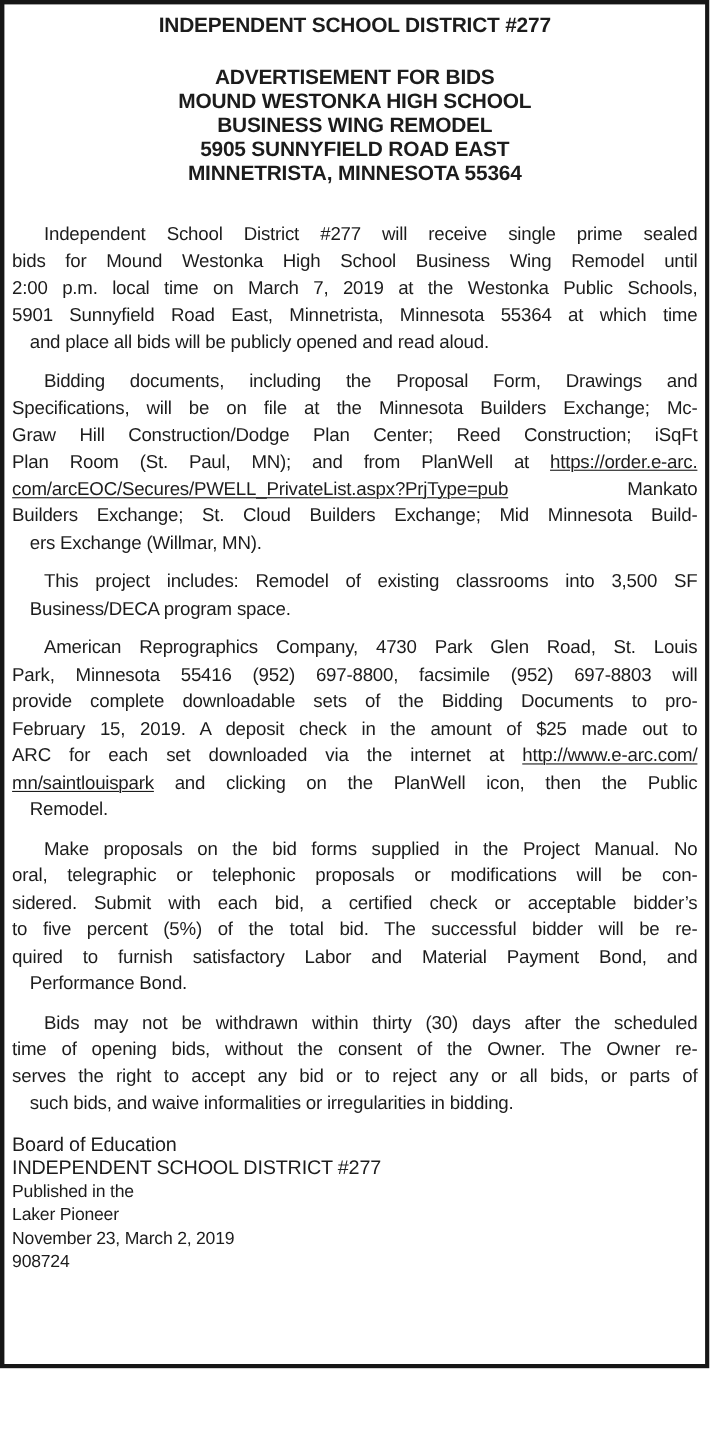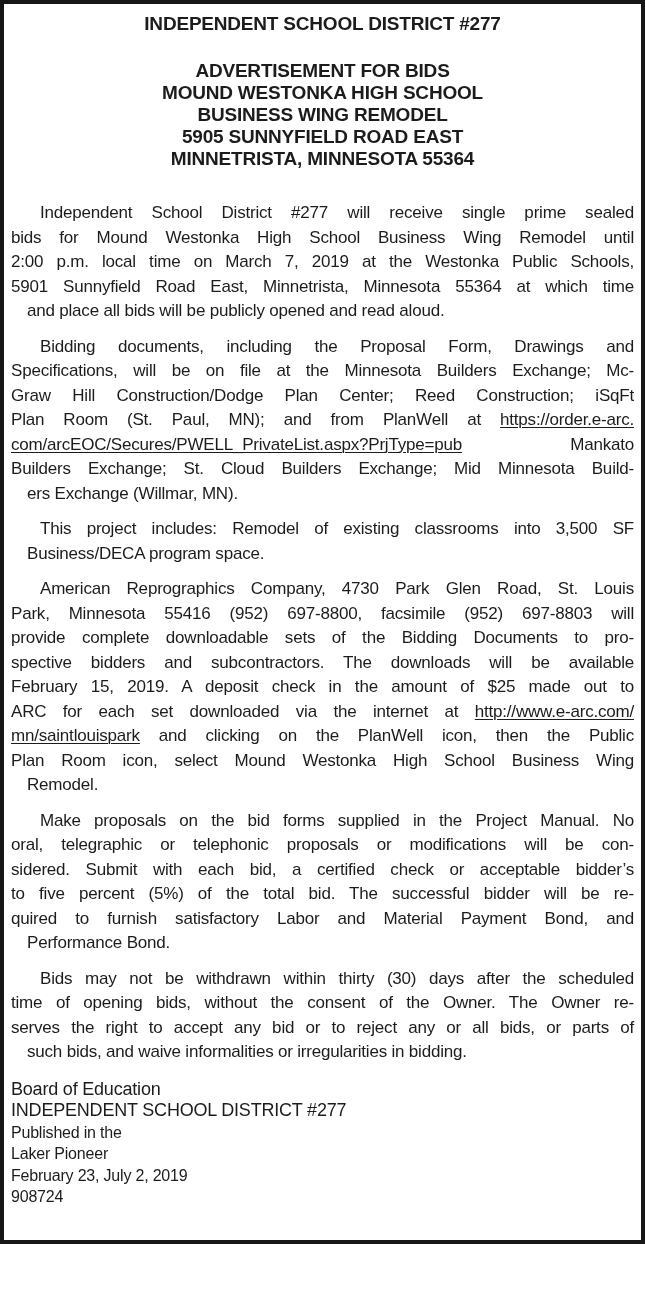--- a/index.html
+++ b/index.html
@@ -97,25 +97,23 @@
         <div class="jline last"><span>ers Exchange (Willmar, MN).</span></div>
       </div>
       <div class="para">
         <div class="jline"><span>This project includes: Remodel of existing classrooms into 3,500 SF</span></div>
         <div class="jline last"><span>Business/DECA program space.</span></div>
       </div>
       <div class="para">
         <div class="jline"><span>American Reprographics Company, 4730 Park Glen Road, St. Louis</span></div>
         <div class="jline"><span>Park, Minnesota 55416 (952) 697-8800, facsimile (952) 697-8803 will</span></div>
         <div class="jline"><span>provide complete downloadable sets of the Bidding Documents to pro-</span></div>
-        <div class="jline"><span>spective bidders and subcontractors. The downloads will be available</span></div>
         <div class="jline"><span>February 15, 2019. A deposit check in the amount of $25 made out to</span></div>
         <div class="jline"><span>ARC for each set downloaded via the internet at </span><span class="u">http://www.e-arc.com/</span></div>
         <div class="jline"><span class="u">mn/saintlouispark</span><span> and clicking on the PlanWell icon, then the Public</span></div>
-        <div class="jline"><span>Plan Room icon, select Mound Westonka High School Business Wing</span></div>
         <div class="jline last"><span>Remodel.</span></div>
       </div>
       <div class="para">
         <div class="jline"><span>Make proposals on the bid forms supplied in the Project Manual. No</span></div>
         <div class="jline"><span>oral, telegraphic or telephonic proposals or modifications will be con-</span></div>
         <div class="jline"><span>sidered. Submit with each bid, a certified check or acceptable bidder’s</span></div>
         <div class="jline"><span>to five percent (5%) of the total bid. The successful bidder will be re-</span></div>
         <div class="jline"><span>quired to furnish satisfactory Labor and Material Payment Bond, and</span></div>
         <div class="jline last"><span>Performance Bond.</span></div>
       </div>
@@ -128,16 +126,16 @@
     </div>
 
   <div class="sig-block">
       <div>Board of Education</div>
       <div>INDEPENDENT SCHOOL DISTRICT #277</div>
     </div>
 
   <div class="pub-block">
       <div>Published in the</div>
       <div>Laker Pioneer</div>
-      <div>February 23, July 2, 2019</div>
+      <div>November 23, March 2, 2019</div>
       <div>908724</div>
     </div>
 </div>
 
 </body></html>

